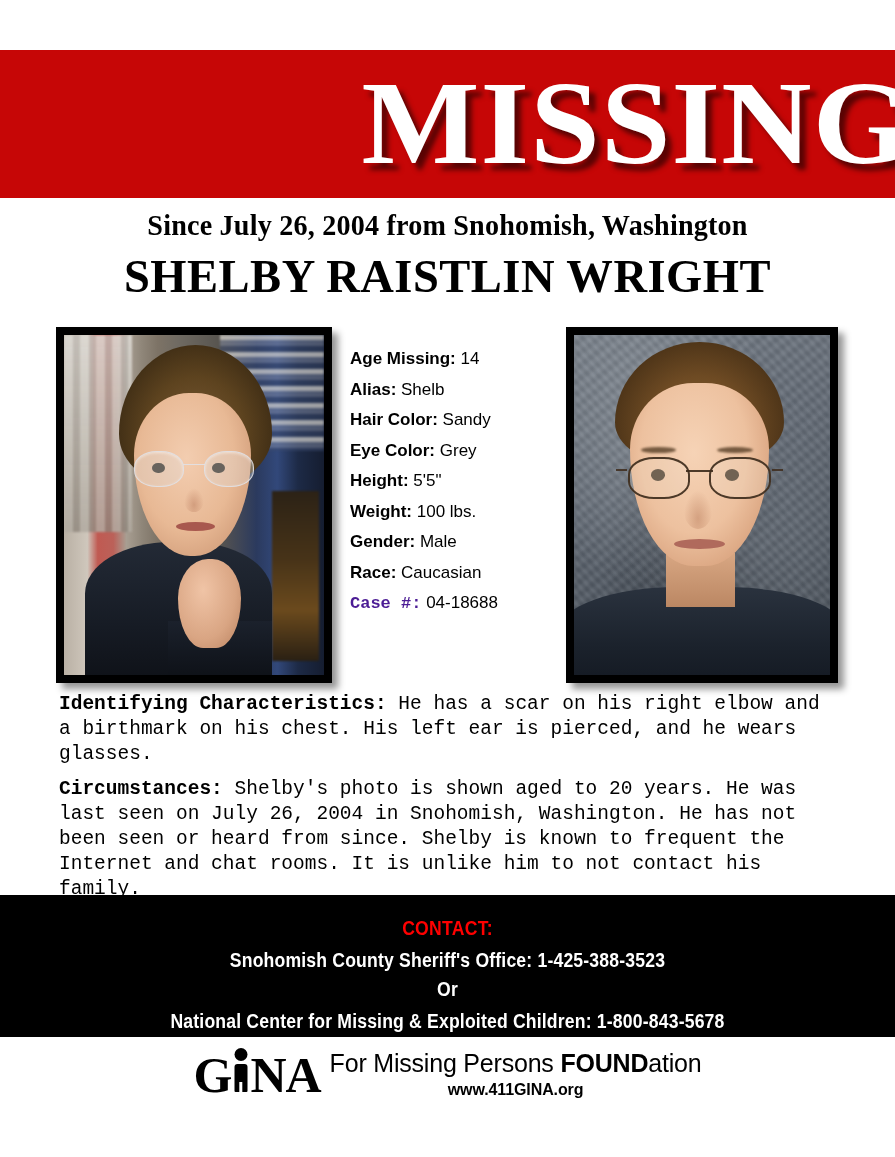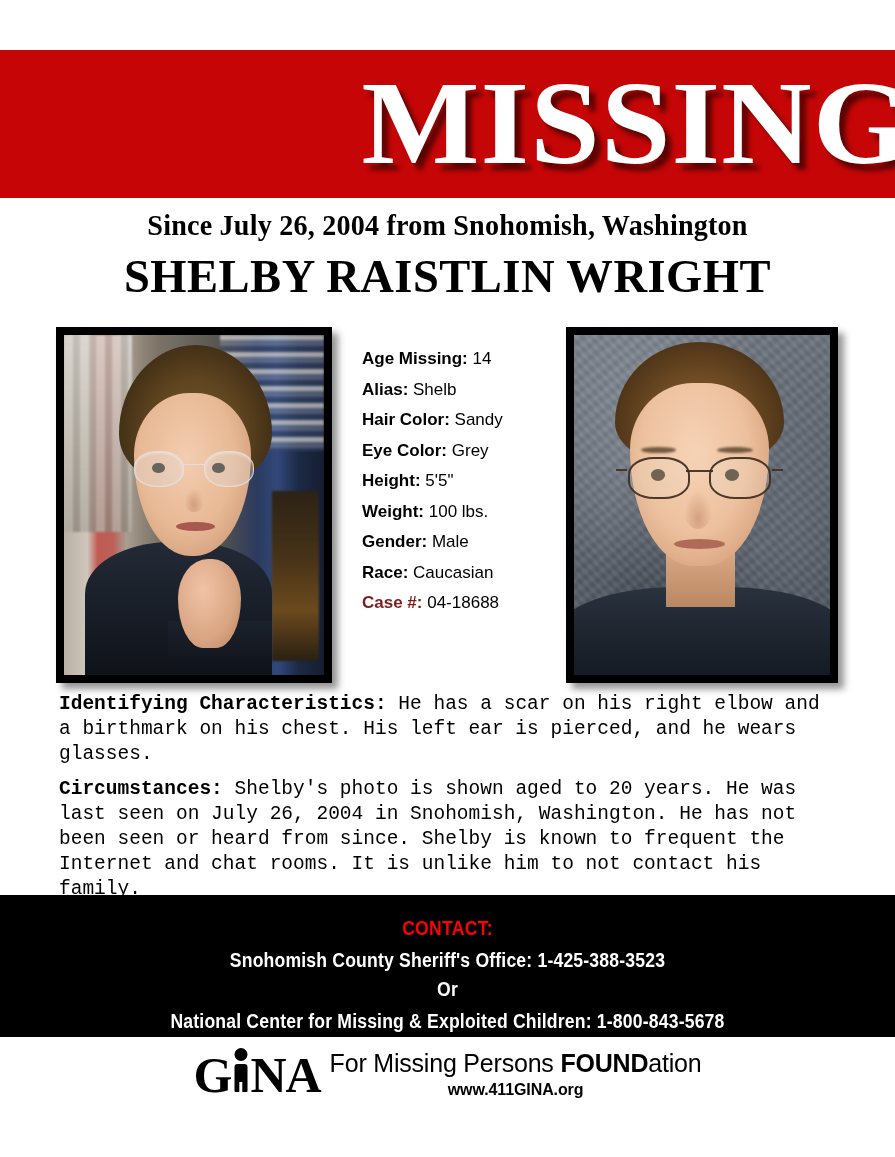--- a/index.html
+++ b/index.html
@@ -395,36 +395,37 @@
     top: 64%;
     width: 27%;
     height: 16%;
     background: linear-gradient(180deg, #d8a783, #bb8763);
     filter: blur(0.6px);
   }
 
   
   .details {
     position: absolute;
-    left: 362px;
+    left: 350px;
     top: 344px;
     width: 200px;
     font-family: "Liberation Sans", sans-serif;
     font-size: 17px;
     line-height: 30.5px;
     color: #000000;
   }
   .detail-row {
     white-space: nowrap;
   }
   .detail-label {
     font-weight: bold;
   }
   .detail-label.accent {
-    color: #7f1d1d;
+    color: #4c1d95;
+    font-family: Liberation Mono, monospace;
   }
   .detail-value {
     font-weight: normal;
   }
 
   
   .paragraphs {
     position: absolute;
     left: 59px;
     top: 692px;

